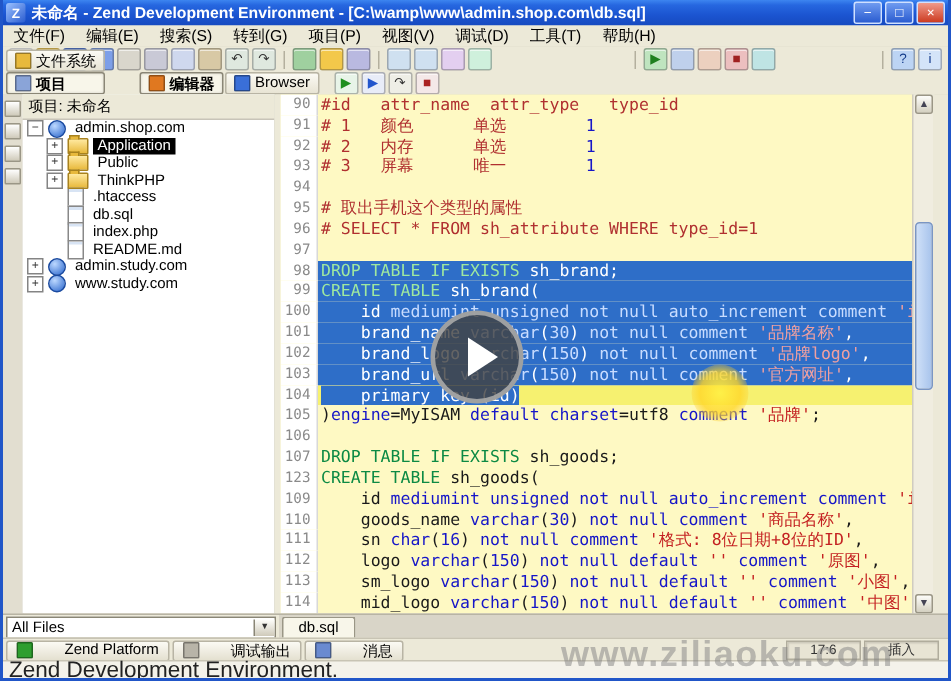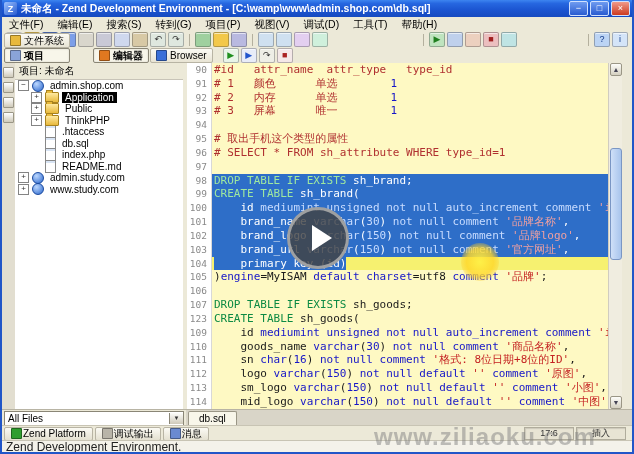--- a/index.html
+++ b/index.html
@@ -94,27 +94,27 @@
   .filetabs{position:absolute;left:0;right:0;top:409px;height:16px;background:#d9d5c8;border-top:1px solid #b8b4a4;}
   .ft-left{position:absolute;left:0;top:0;bottom:0;width:184px;background:#ece9d8;display:flex;align-items:center;padding:0 2px;box-sizing:border-box;}
   .combo{flex:1;display:flex;align-items:center;height:13px;background:#fff;border:1px solid #8a8676;font-size:10px;}
   .combo .val{flex:1;padding:0 3px;}
   .cbtn{width:13px;height:11px;background:linear-gradient(#fdfdfa,#cfcaba);border-left:1px solid #8a8676;
     font-size:6px;text-align:center;line-height:11px;color:#333;}
   .filetab{position:absolute;left:186px;top:1px;height:15px;padding:0 10px;background:#f8f6ea;
     border:1px solid #9a9686;border-bottom:none;border-radius:2px 2px 0 0;font-size:10px;line-height:14px;}
   .bottomtabs{position:absolute;left:0;right:0;top:425px;height:15px;background:#ece9d8;
     border-top:1px solid #c8c4b4;display:flex;align-items:center;padding:0 2px;font-size:10px;}
-  .btab{display:inline-flex;align-items:center;gap:1px;height:12px;padding:0 6px;margin-right:2px;
+  .btab{display:inline-flex;align-items:center;gap:21px;height:12px;padding:0 6px;margin-right:2px;
     border:1px solid #b8b4a4;border-radius:2px;background:linear-gradient(#fbfaf4,#e4e0d0);white-space:nowrap;}
   .scells{margin-left:auto;display:flex;gap:2px;margin-right:4px;}
   .scell{min-width:40px;height:11px;border:1px solid #b0ac9c;box-shadow:inset 1px 1px 1px rgba(0,0,0,.12);
     background:#e8e4d4;font-size:9px;line-height:11px;padding:0 4px;text-align:center;color:#333;}
   .statusbar{position:absolute;left:0;right:0;top:440px;height:12px;background:#f4f2ea;
-    border-top:1px solid #c8c4b4;font-size:12px;line-height:12px;padding:0 4px;color:#222;}
+    border-top:1px solid #c8c4b4;font-size:15px;line-height:12px;padding:0 4px;color:#222;}
   .watermark{position:absolute;left:372px;top:423px;z-index:50;font-size:24px;font-weight:bold;
     color:rgba(130,130,130,.5);white-space:nowrap;letter-spacing:1px;pointer-events:none;
     font-family:"Liberation Sans","DejaVu Sans",sans-serif;}
 </style>
 </head>
 <body>
 
 <div class="screen">
 
   <div class="titlebar">

